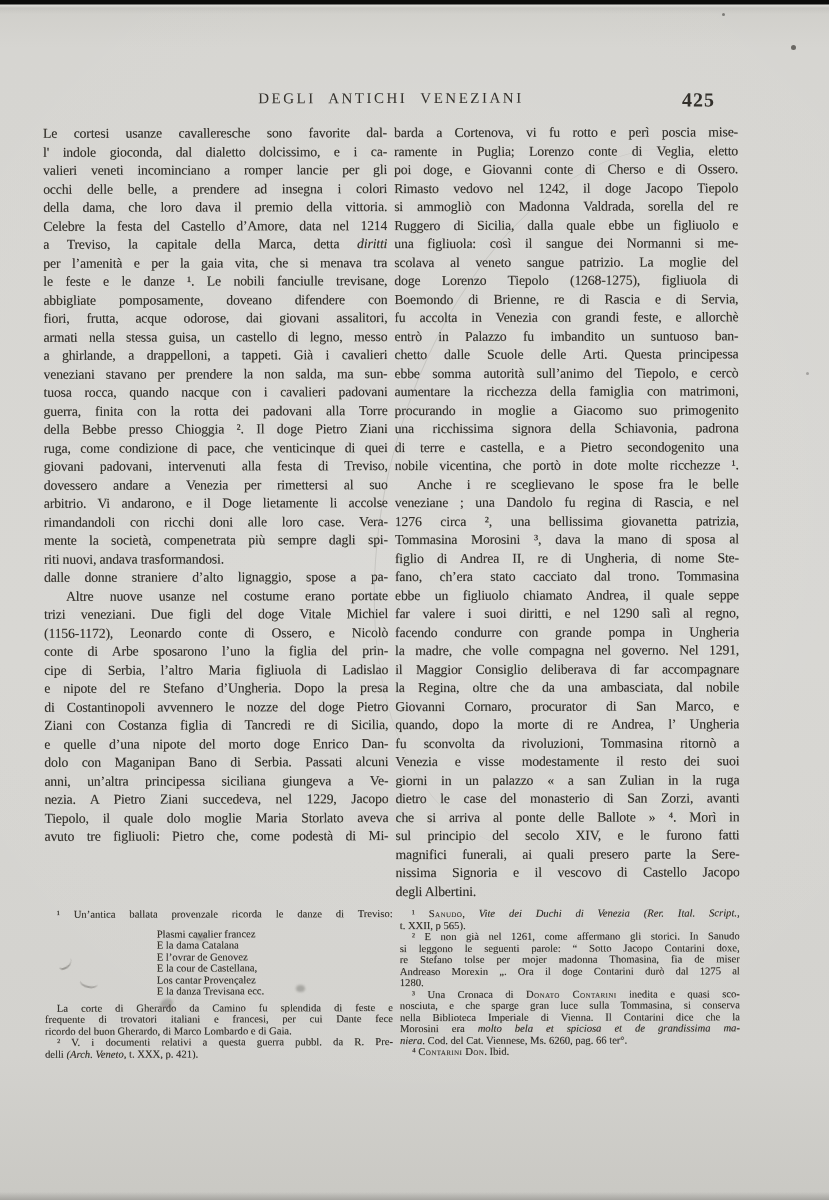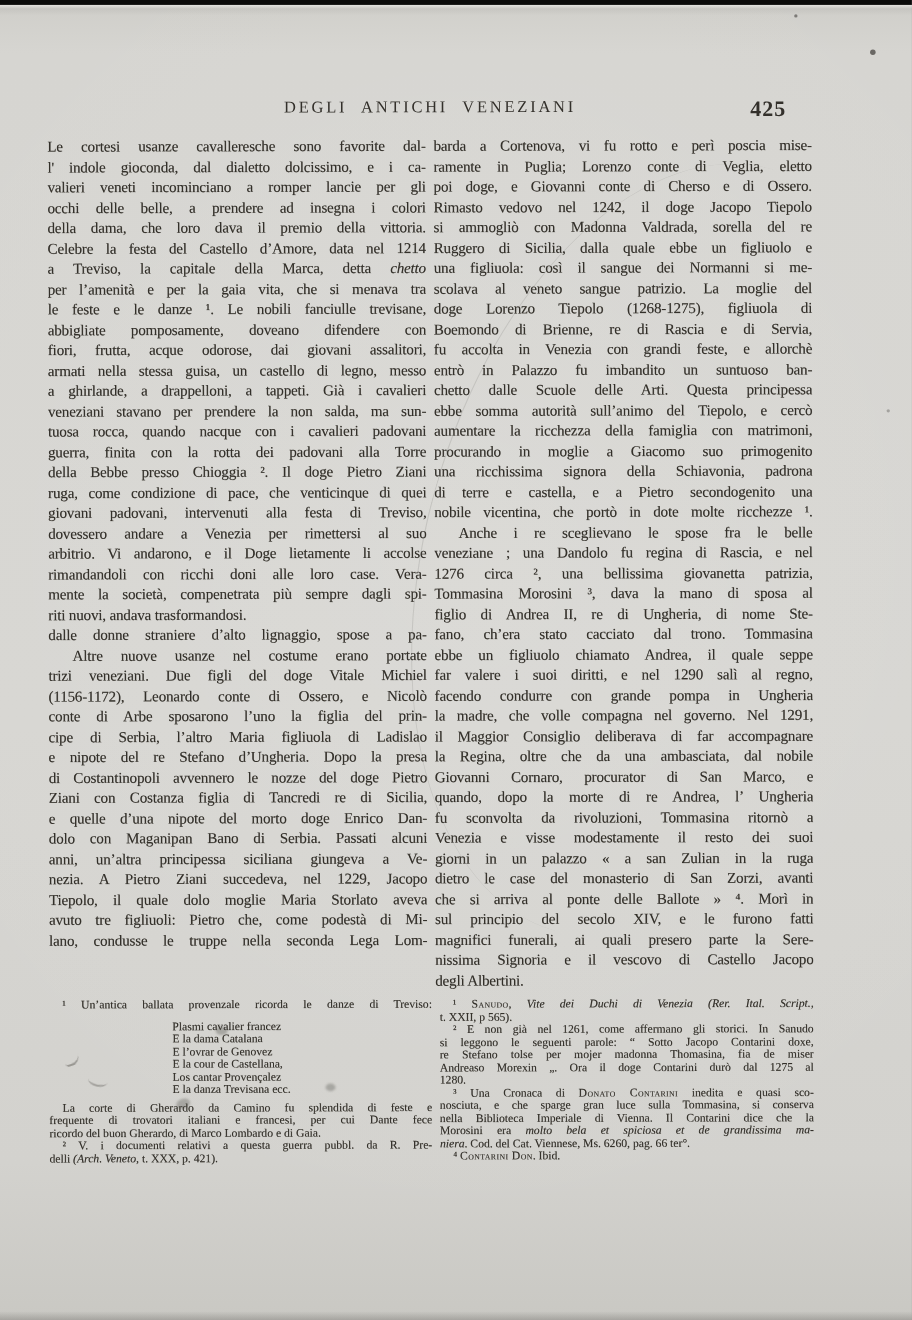--- a/index.html
+++ b/index.html
@@ -85,21 +85,21 @@
     <div class="running-title">DEGLI ANTICHI VENEZIANI</div>
     <div class="page-number">425</div>
     <div class="col col-left">
         <div class="para">
           <div class="pl">Le cortesi usanze cavalleresche sono favorite dal-</div>
           <div class="pl">l' indole gioconda, dal dialetto dolcissimo, e i ca-</div>
           <div class="pl">valieri veneti incominciano a romper lancie per gli</div>
           <div class="pl">occhi delle belle, a prendere ad insegna i colori</div>
           <div class="pl">della dama, che loro dava il premio della vittoria.</div>
           <div class="pl">Celebre la festa del Castello d’Amore, data nel 1214</div>
-          <div class="pl">a Treviso, la capitale della Marca, detta <span class="it">chetto</span></div>
+          <div class="pl">a Treviso, la capitale della Marca, detta <span class="it">diritti</span></div>
           <div class="pl">per l’amenità e per la gaia vita, che si menava tra</div>
           <div class="pl">le feste e le danze ¹. Le nobili fanciulle trevisane,</div>
           <div class="pl">abbigliate pomposamente, doveano difendere con</div>
           <div class="pl">fiori, frutta, acque odorose, dai giovani assalitori,</div>
           <div class="pl">armati nella stessa guisa, un castello di legno, messo</div>
           <div class="pl">a ghirlande, a drappelloni, a tappeti. Già i cavalieri</div>
           <div class="pl">veneziani stavano per prendere la non salda, ma sun-</div>
           <div class="pl">tuosa rocca, quando nacque con i cavalieri padovani</div>
           <div class="pl">guerra, finita con la rotta dei padovani alla Torre</div>
           <div class="pl">della Bebbe presso Chioggia ². Il doge Pietro Ziani</div>
@@ -120,21 +120,20 @@
           <div class="pl">cipe di Serbia, l’altro Maria figliuola di Ladislao</div>
           <div class="pl">e nipote del re Stefano d’Ungheria. Dopo la presa</div>
           <div class="pl">di Costantinopoli avvennero le nozze del doge Pietro</div>
           <div class="pl">Ziani con Costanza figlia di Tancredi re di Sicilia,</div>
           <div class="pl">e quelle d’una nipote del morto doge Enrico Dan-</div>
           <div class="pl">dolo con Maganipan Bano di Serbia. Passati alcuni</div>
           <div class="pl">anni, un’altra principessa siciliana giungeva a Ve-</div>
           <div class="pl">nezia. A Pietro Ziani succedeva, nel 1229, Jacopo</div>
           <div class="pl">Tiepolo, il quale dolo moglie Maria Storlato aveva</div>
           <div class="pl">avuto tre figliuoli: Pietro che, come podestà di Mi-</div>
-          <div class="pl">lano, condusse le truppe nella seconda Lega Lom-</div>
         </div>
       </div>
     <div class="col col-right">
         <div class="para">
           <div class="pl">barda a Cortenova, vi fu rotto e perì poscia mise-</div>
           <div class="pl">ramente in Puglia; Lorenzo conte di Veglia, eletto</div>
           <div class="pl">poi doge, e Giovanni conte di Cherso e di Ossero.</div>
           <div class="pl">Rimasto vedovo nel 1242, il doge Jacopo Tiepolo</div>
           <div class="pl">si ammogliò con Madonna Valdrada, sorella del re</div>
           <div class="pl">Ruggero di Sicilia, dalla quale ebbe un figliuolo e</div>

